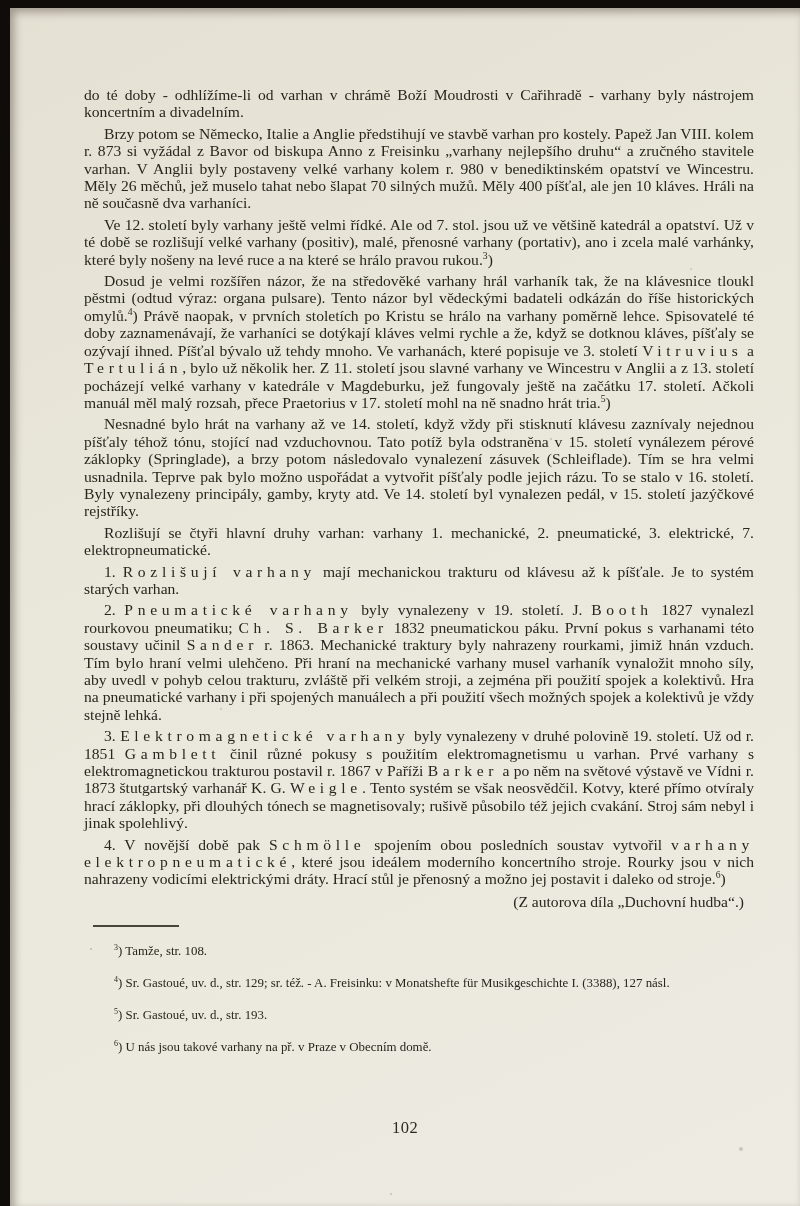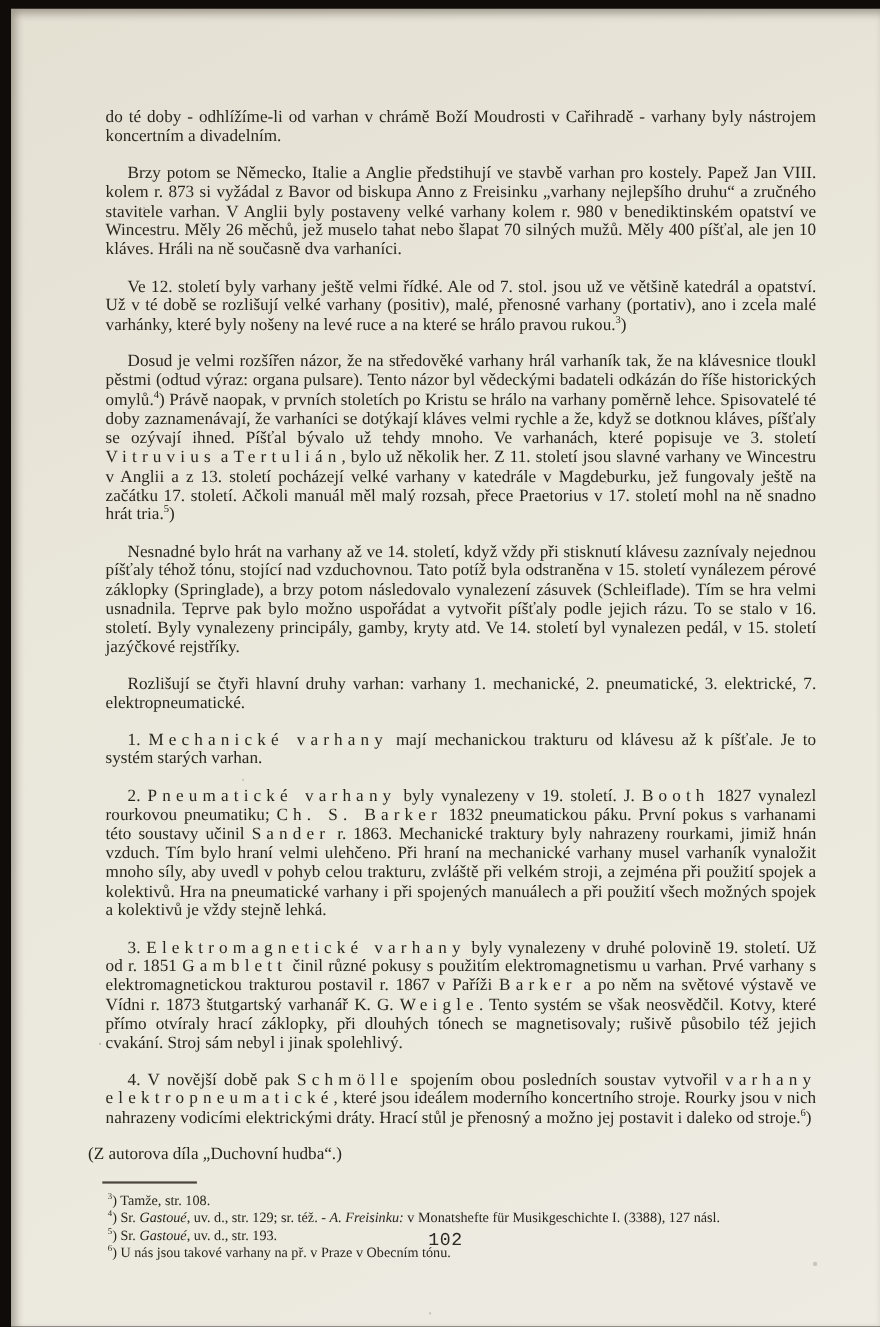--- a/index.html
+++ b/index.html
@@ -40,84 +40,84 @@
     position: absolute;
     left: 70px; top: 74px;
     width: 678px;
     font-family: "Liberation Serif", "DejaVu Serif", serif;
     font-size: 15.6px;
     line-height: 17.4px;
     color: var(--ink);
     text-align: justify;
   }
   .para {
-    margin: 16px;
+    margin: 4px;
     text-indent: 20px;
   }
   .para.no-indent { text-indent: 0; }
   .spaced { letter-spacing: 0.30em; }
-  .italic { font-style: italic; }
+  .italic { }
   sup.fnref {
     font-size: 0.62em;
     line-height: 0;
     vertical-align: super;
     letter-spacing: 0;
   }
   .closing {
     margin: 5px 0 0 0;
-    text-align: left;
+    text-align: right;
     text-indent: 0;
     padding-right: 14px;
   }
   .fn-rule {
     border: none;
     border-top: 2px solid var(--rule);
     width: 86px;
     margin: 15px 0 7px 13px;
   }
   .footnotes {
     font-size: 12.9px;
     line-height: 16px;
   }
   .footnote {
-    margin: 0;
+    margin: 16px;
     text-indent: 18px;
     text-align: justify;
   }
   .page-number {
     position: absolute;
     left: 0; right: 0;
     top: 1110px;
     text-align: center;
-    font-family: Liberation Mono, monospace;
+    font-family: Liberation Serif, serif;
     font-size: 16.5px;
     letter-spacing: 0.5px;
     color: #2c2923;
   }
 </style>
 </head>
 <body>
 
 <div class="scan-page">
   <main class="text-col">
     <div>
         <p class="para no-indent"><span>do té doby - odhlížíme-li od varhan v chrámě Boží Moudrosti v Cařihradě - varhany byly nástrojem koncertním a divadelním.</span></p>
         <p class="para"><span>Brzy potom se Německo, Italie a Anglie předstihují ve stavbě varhan pro kostely. Papež Jan VIII. kolem r. 873 si vyžádal z Bavor od biskupa Anno z Freisinku „varhany nejlepšího druhu“ a zručného stavitele varhan. V Anglii byly postaveny velké varhany kolem r. 980 v benediktinském opatství ve Wincestru. Měly 26 měchů, jež muselo tahat nebo šlapat 70 silných mužů. Měly 400 píšťal, ale jen 10 kláves. Hráli na ně současně dva varhaníci.</span></p>
         <p class="para"><span>Ve 12. století byly varhany ještě velmi řídké. Ale od 7. stol. jsou už ve většině katedrál a opatství. Už v té době se rozlišují velké varhany (positiv), malé, přenosné varhany (portativ), ano i zcela malé varhánky, které byly nošeny na levé ruce a na které se hrálo pravou rukou.</span><sup class="fnref">3</sup><span>)</span></p>
         <p class="para"><span>Dosud je velmi rozšířen názor, že na středověké varhany hrál varhaník tak, že na klávesnice tloukl pěstmi (odtud výraz: organa pulsare). Tento názor byl vědeckými badateli odkázán do říše historických omylů.</span><sup class="fnref">4</sup><span>) Právě naopak, v prvních stoletích po Kristu se hrálo na varhany poměrně lehce. Spisovatelé té doby zaznamenávají, že varhaníci se dotýkají kláves velmi rychle a že, když se dotknou kláves, píšťaly se ozývají ihned. Píšťal bývalo už tehdy mnoho. Ve varhanách, které popisuje ve 3. století </span><span class="spaced">Vitruvius</span><span> a </span><span class="spaced">Tertulián</span><span>, bylo už několik her. Z 11. století jsou slavné varhany ve Wincestru v Anglii a z 13. století pocházejí velké varhany v katedrále v Magdeburku, jež fungovaly ještě na začátku 17. století. Ačkoli manuál měl malý rozsah, přece Praetorius v 17. století mohl na ně snadno hrát tria.</span><sup class="fnref">5</sup><span>)</span></p>
         <p class="para"><span>Nesnadné bylo hrát na varhany až ve 14. století, když vždy při stisknutí klávesu zaznívaly nejednou píšťaly téhož tónu, stojící nad vzduchovnou. Tato potíž byla odstraněna v 15. století vynálezem pérové záklopky (Springlade), a brzy potom následovalo vynalezení zásuvek (Schleiflade). Tím se hra velmi usnadnila. Teprve pak bylo možno uspořádat a vytvořit píšťaly podle jejich rázu. To se stalo v 16. století. Byly vynalezeny principály, gamby, kryty atd. Ve 14. století byl vynalezen pedál, v 15. století jazýčkové rejstříky.</span></p>
         <p class="para"><span>Rozlišují se čtyři hlavní druhy varhan: varhany 1. mechanické, 2. pneumatické, 3. elektrické, 7. elektropneumatické.</span></p>
-        <p class="para"><span>1. </span><span class="spaced">Mechanické varhany</span><span> mají mechanickou trakturu od klávesu až k píšťale. Je to systém starých varhan.</span></p>
+        <p class="para"><span>1. </span><span class="spaced">Rozlišují varhany</span><span> mají mechanickou trakturu od klávesu až k píšťale. Je to systém starých varhan.</span></p>
         <p class="para"><span>2. </span><span class="spaced">Pneumatické varhany</span><span> byly vynalezeny v 19. století. J. </span><span class="spaced">Booth</span><span> 1827 vynalezl rourkovou pneumatiku; </span><span class="spaced">Ch. S. Barker</span><span> 1832 pneumatickou páku. První pokus s varhanami této soustavy učinil </span><span class="spaced">Sander</span><span> r. 1863. Mechanické traktury byly nahrazeny rourkami, jimiž hnán vzduch. Tím bylo hraní velmi ulehčeno. Při hraní na mechanické varhany musel varhaník vynaložit mnoho síly, aby uvedl v pohyb celou trakturu, zvláště při velkém stroji, a zejména při použití spojek a kolektivů. Hra na pneumatické varhany i při spojených manuálech a při použití všech možných spojek a kolektivů je vždy stejně lehká.</span></p>
         <p class="para"><span>3. </span><span class="spaced">Elektromagnetické varhany</span><span> byly vynalezeny v druhé polovině 19. století. Už od r. 1851 </span><span class="spaced">Gamblett</span><span> činil různé pokusy s použitím elektromagnetismu u varhan. Prvé varhany s elektromagnetickou trakturou postavil r. 1867 v Paříži </span><span class="spaced">Barker</span><span> a po něm na světové výstavě ve Vídni r. 1873 štutgartský varhanář K. G. </span><span class="spaced">Weigle</span><span>. Tento systém se však neosvědčil. Kotvy, které přímo otvíraly hrací záklopky, při dlouhých tónech se magnetisovaly; rušivě působilo též jejich cvakání. Stroj sám nebyl i jinak spolehlivý.</span></p>
         <p class="para"><span>4. V novější době pak </span><span class="spaced">Schmölle</span><span> spojením obou posledních soustav vytvořil </span><span class="spaced">varhany elektropneumatické</span><span>, které jsou ideálem moderního koncertního stroje. Rourky jsou v nich nahrazeny vodicími elektrickými dráty. Hrací stůl je přenosný a možno jej postavit i daleko od stroje.</span><sup class="fnref">6</sup><span>)</span></p>
       </div>
     <p class="closing">(Z autorova díla „Duchovní hudba“.)</p>
     <hr class="fn-rule">
     <div class="footnotes">
         <p class="footnote"><sup class="fnref">3</sup><span>) Tamže, str. 108.</span></p>
         <p class="footnote"><sup class="fnref">4</sup><span>) Sr. </span><span class="italic">Gastoué</span><span>, uv. d., str. 129; sr. též. - </span><span class="italic">A. Freisinku:</span><span> v Monatshefte für Musikgeschichte I. (3388), 127 násl.</span></p>
         <p class="footnote"><sup class="fnref">5</sup><span>) Sr. </span><span class="italic">Gastoué</span><span>, uv. d., str. 193.</span></p>
-        <p class="footnote"><sup class="fnref">6</sup><span>) U nás jsou takové varhany na př. v Praze v Obecním tónu.</span></p>
+        <p class="footnote"><sup class="fnref">6</sup><span>) U nás jsou takové varhany na př. v Praze v Obecním domě.</span></p>
       </div>
   </main>
   <div class="page-number">102</div>
 </div>
 
 </body></html>

